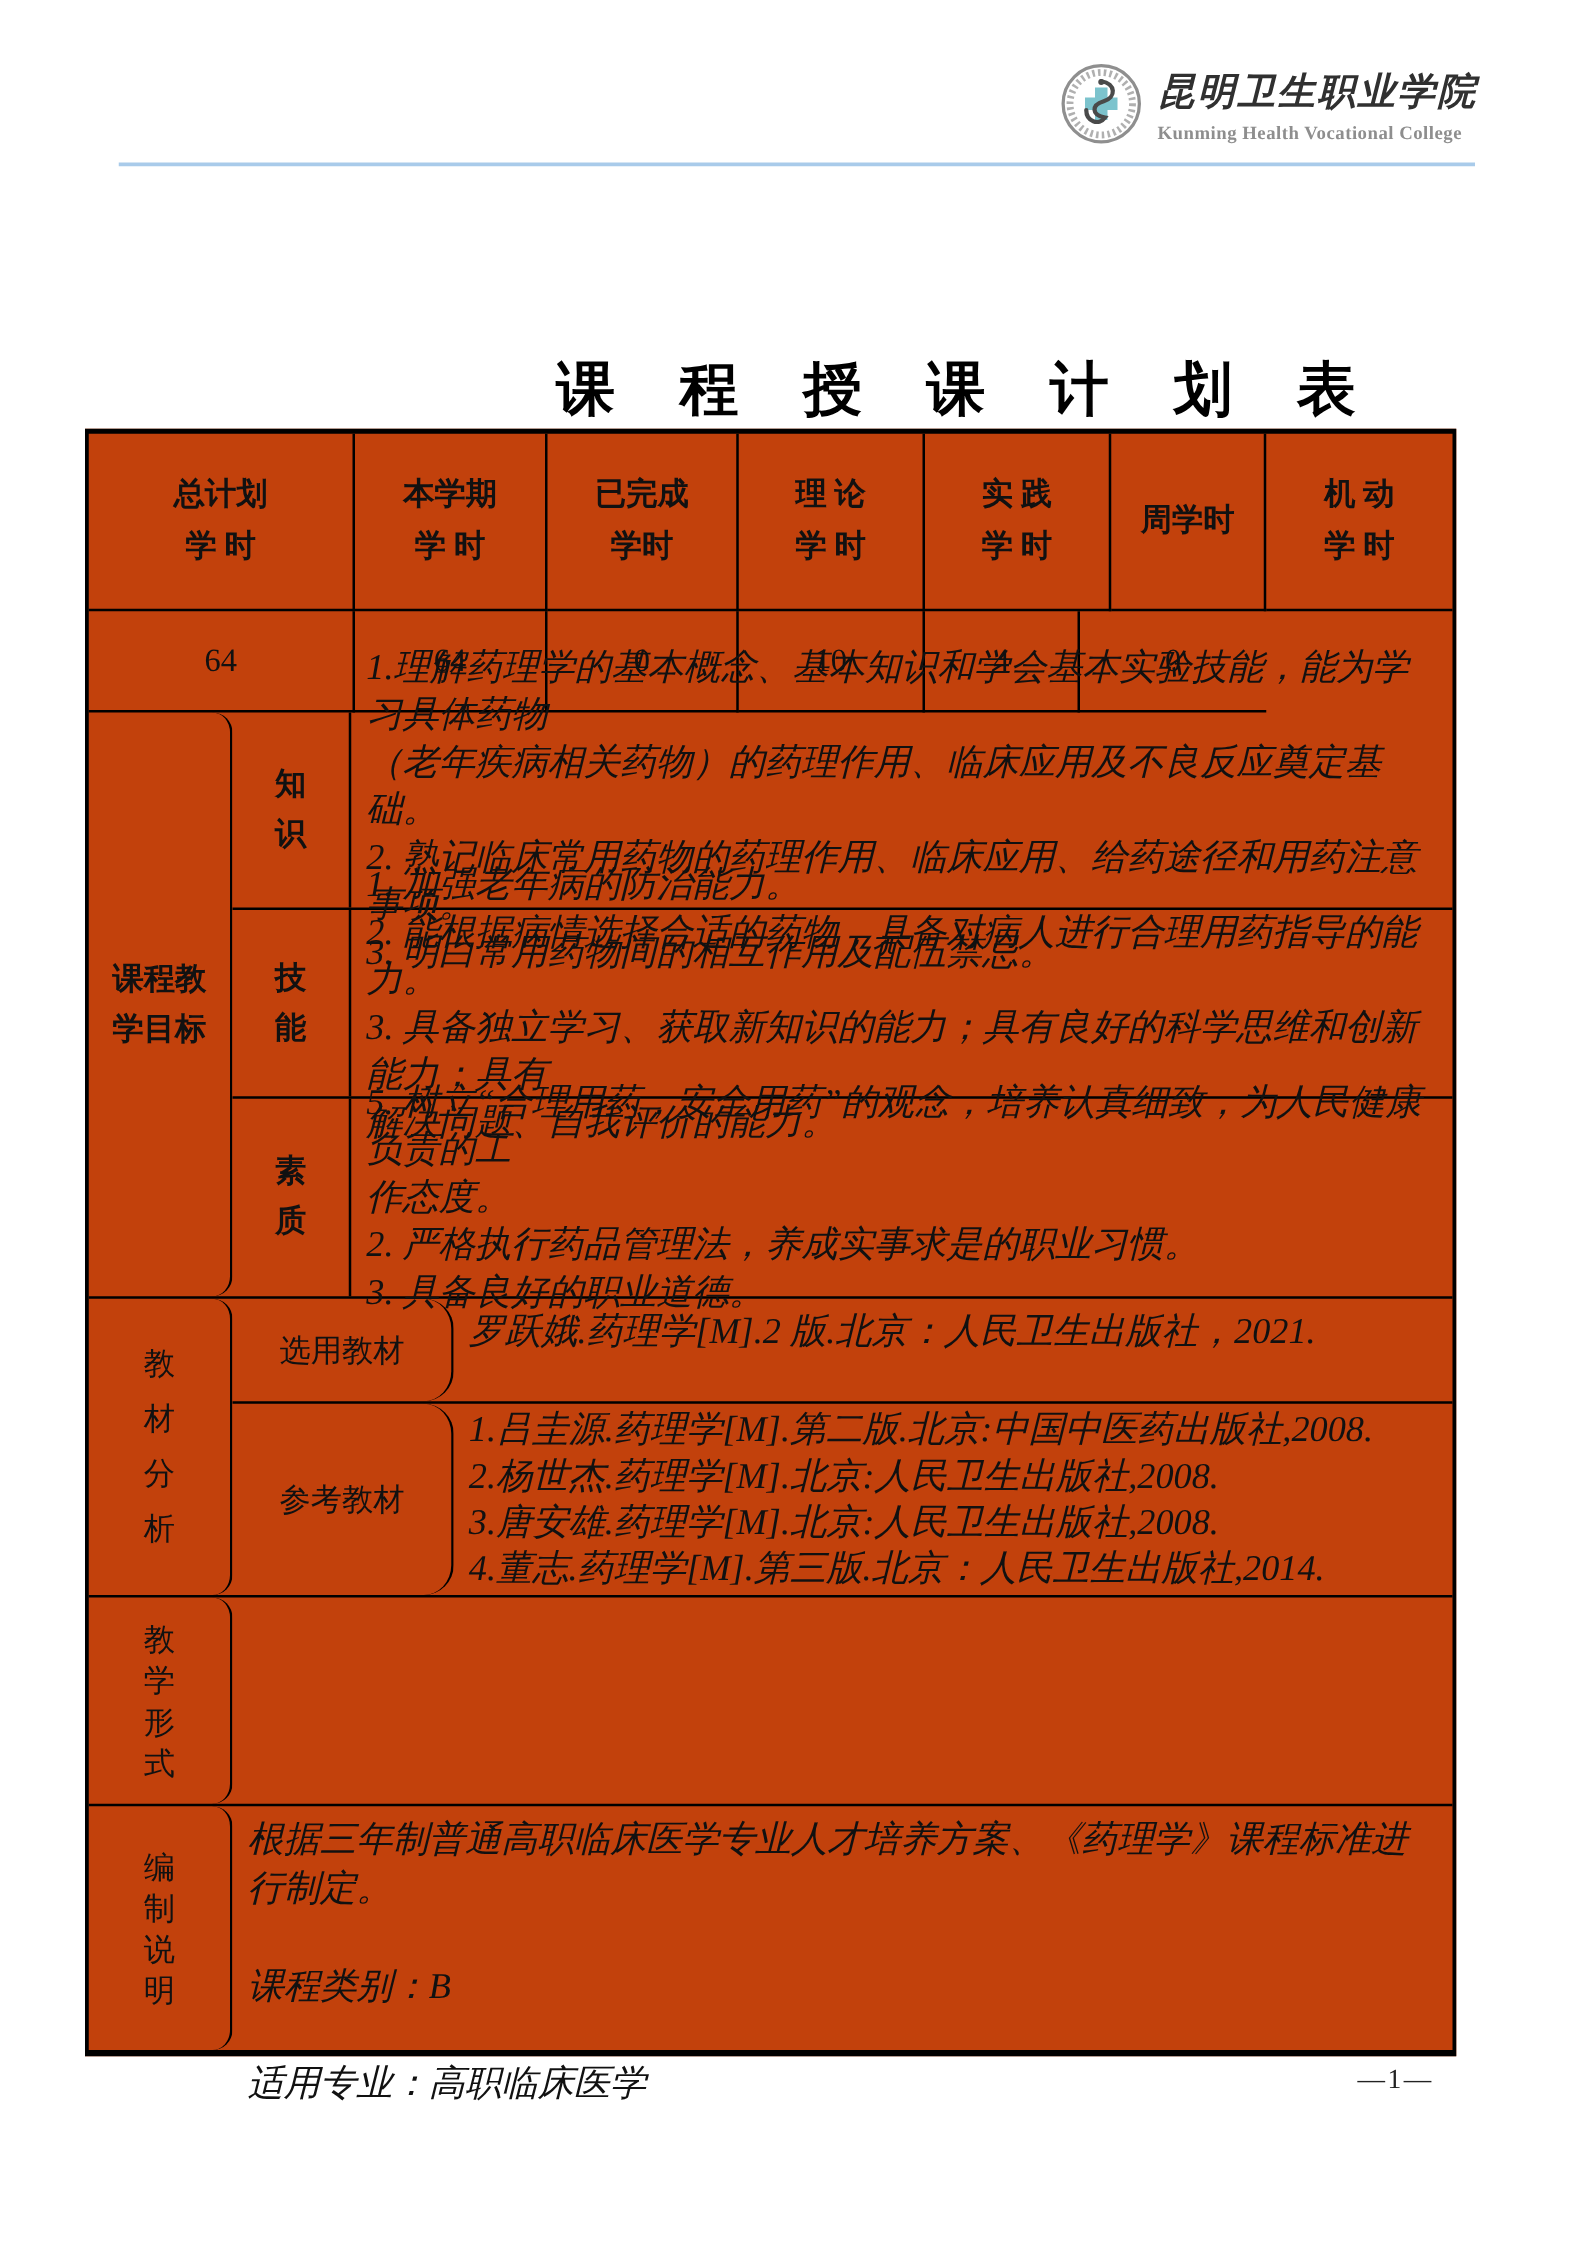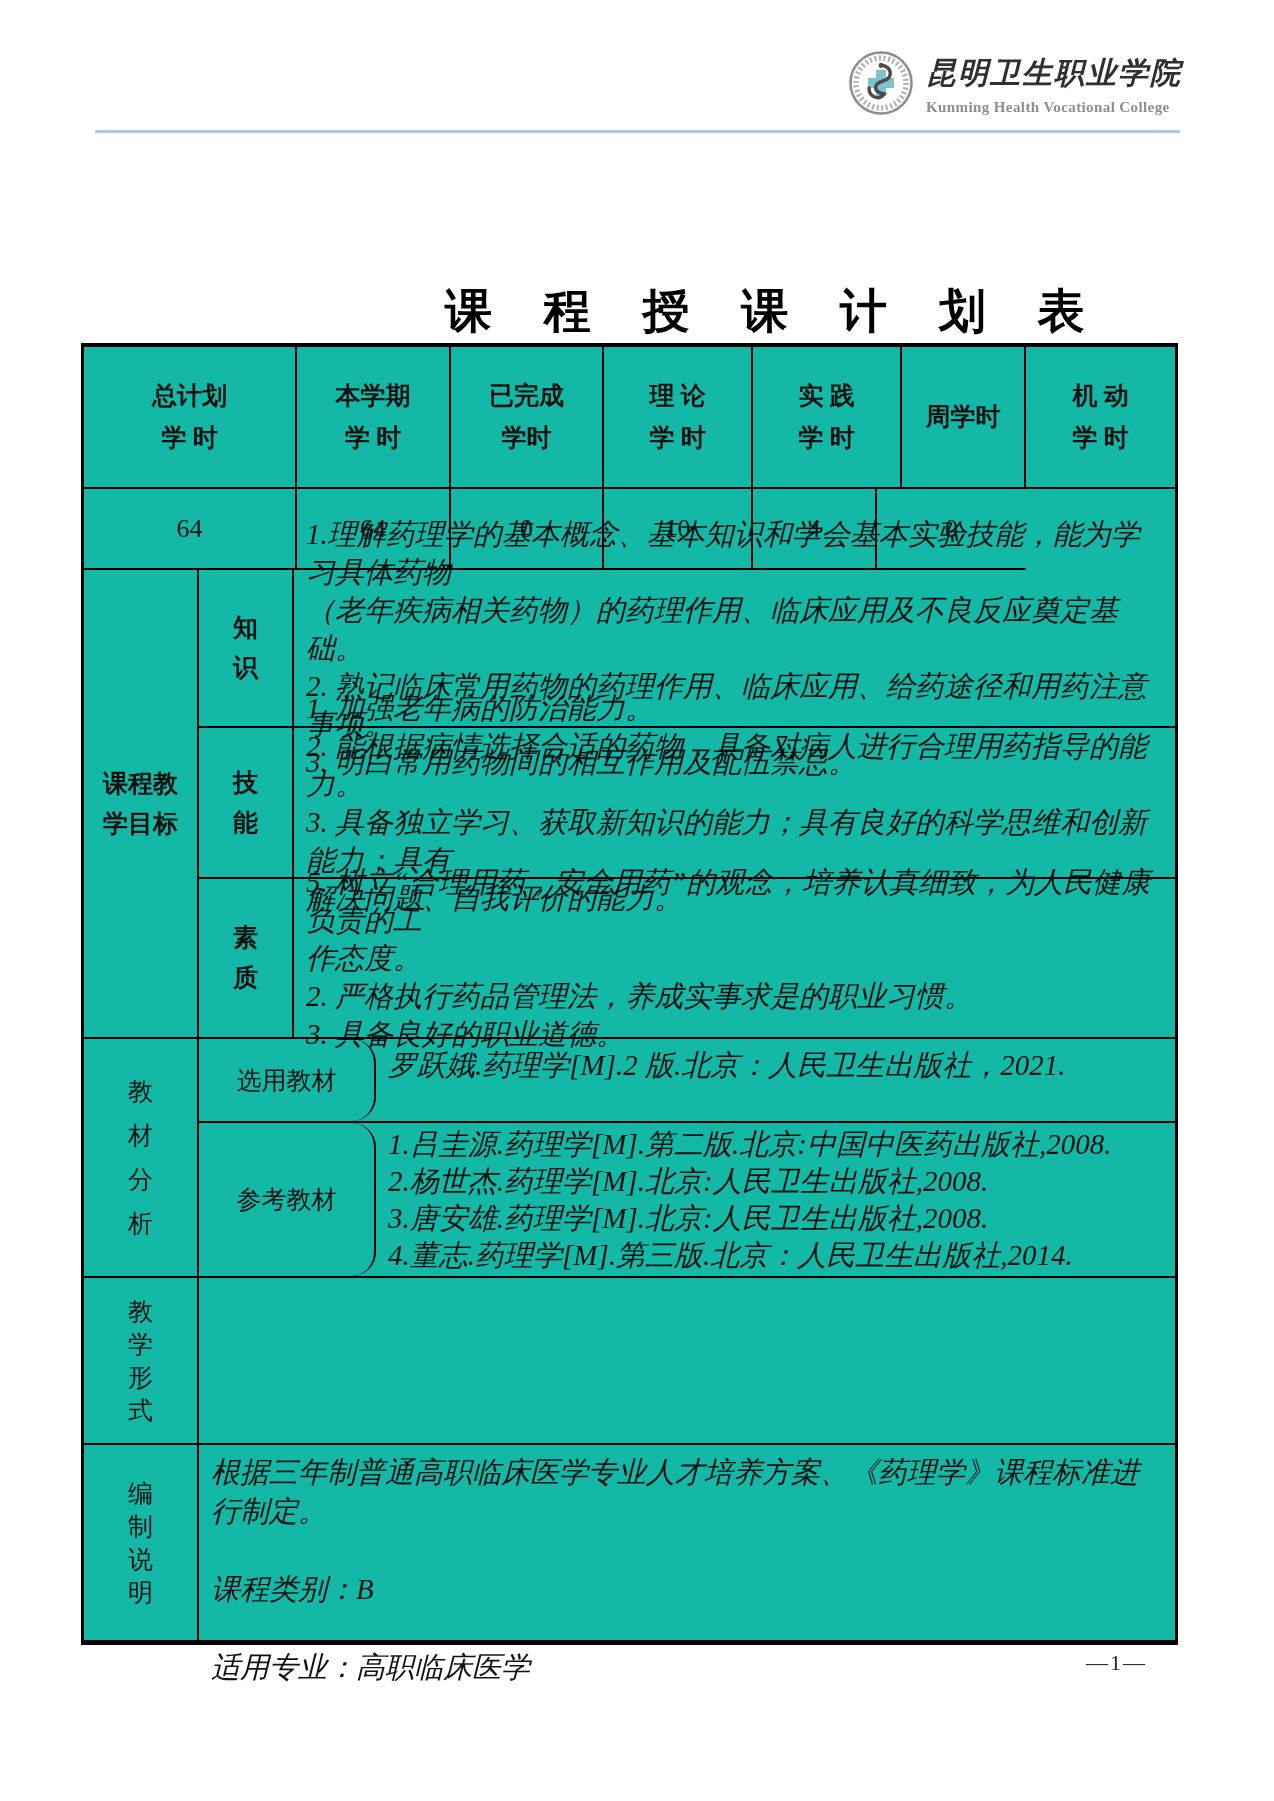--- a/index.html
+++ b/index.html
@@ -19,44 +19,44 @@
   .brand-text{padding-top:2px;}
   .brand-zh{font-size:30px;font-weight:600;font-style:italic;color:#303030;letter-spacing:2px;white-space:nowrap;}
   .brand-en{font-size:15px;font-weight:bold;color:#8e8e8e;margin-top:5px;white-space:nowrap;letter-spacing:0.4px;}
   .rule{position:absolute;left:95px;top:130px;width:1085px;height:3px;background:#a9cbea;}
 
   
   .title{position:absolute;left:445px;top:280px;font-size:47px;font-weight:bold;letter-spacing:20px;white-space:nowrap;color:#000;}
 
   
   .doc-table{
-    position:absolute;left:81px;top:343px;width:1097px;
+    position:absolute;left:68px;top:343px;width:1097px;
     border:3px solid #000;border-top-width:4px;border-bottom-width:5px;
-    background:#14b8a6;
+    background:#c2410c;
   }
   .hrow{display:flex;}
   .hcell{
     border-right:2px solid #000;border-bottom:2px solid #000;
     display:flex;align-items:center;justify-content:center;
     text-align:center;white-space:pre-line;
   }
   .hcell:last-child{border-right:none;}
   .head .hcell{height:142px;font-weight:bold;font-size:25px;line-height:42px;}
   .vals .hcell{height:81px;font-size:26px;line-height:26px;}
   .c1{width:213px;}.c2{width:154px;}.c3{width:153px;}.c4{width:149px;}
   .c5{width:149px;}.c6{width:124px;}.c7{width:149px;}
 
   .section{display:flex;border-bottom:2px solid #000;}
   .section.last{border-bottom:none;}
   .lab{
     border-right:2px solid #000;
     display:flex;align-items:center;justify-content:center;
     text-align:center;white-space:pre-line;font-size:25px;
   }
-  .w1{width:115px;}
+  .w1{width:115px;border-radius:16px;}
   .w2{width:95px;}
   .w2m{width:177px;border-radius:24px;}
   .lab.bold{font-weight:bold;line-height:40px;}
   .lab.stack{line-height:44px;}
   .goals-inner,.mat-inner{flex:1;display:flex;flex-direction:column;}
   .subrow{display:flex;border-bottom:2px solid #000;}
   .subrow:last-child{border-bottom:none;}
   .content{
     flex:1;display:flex;align-items:center;
     font-size:29px;line-height:38px;

